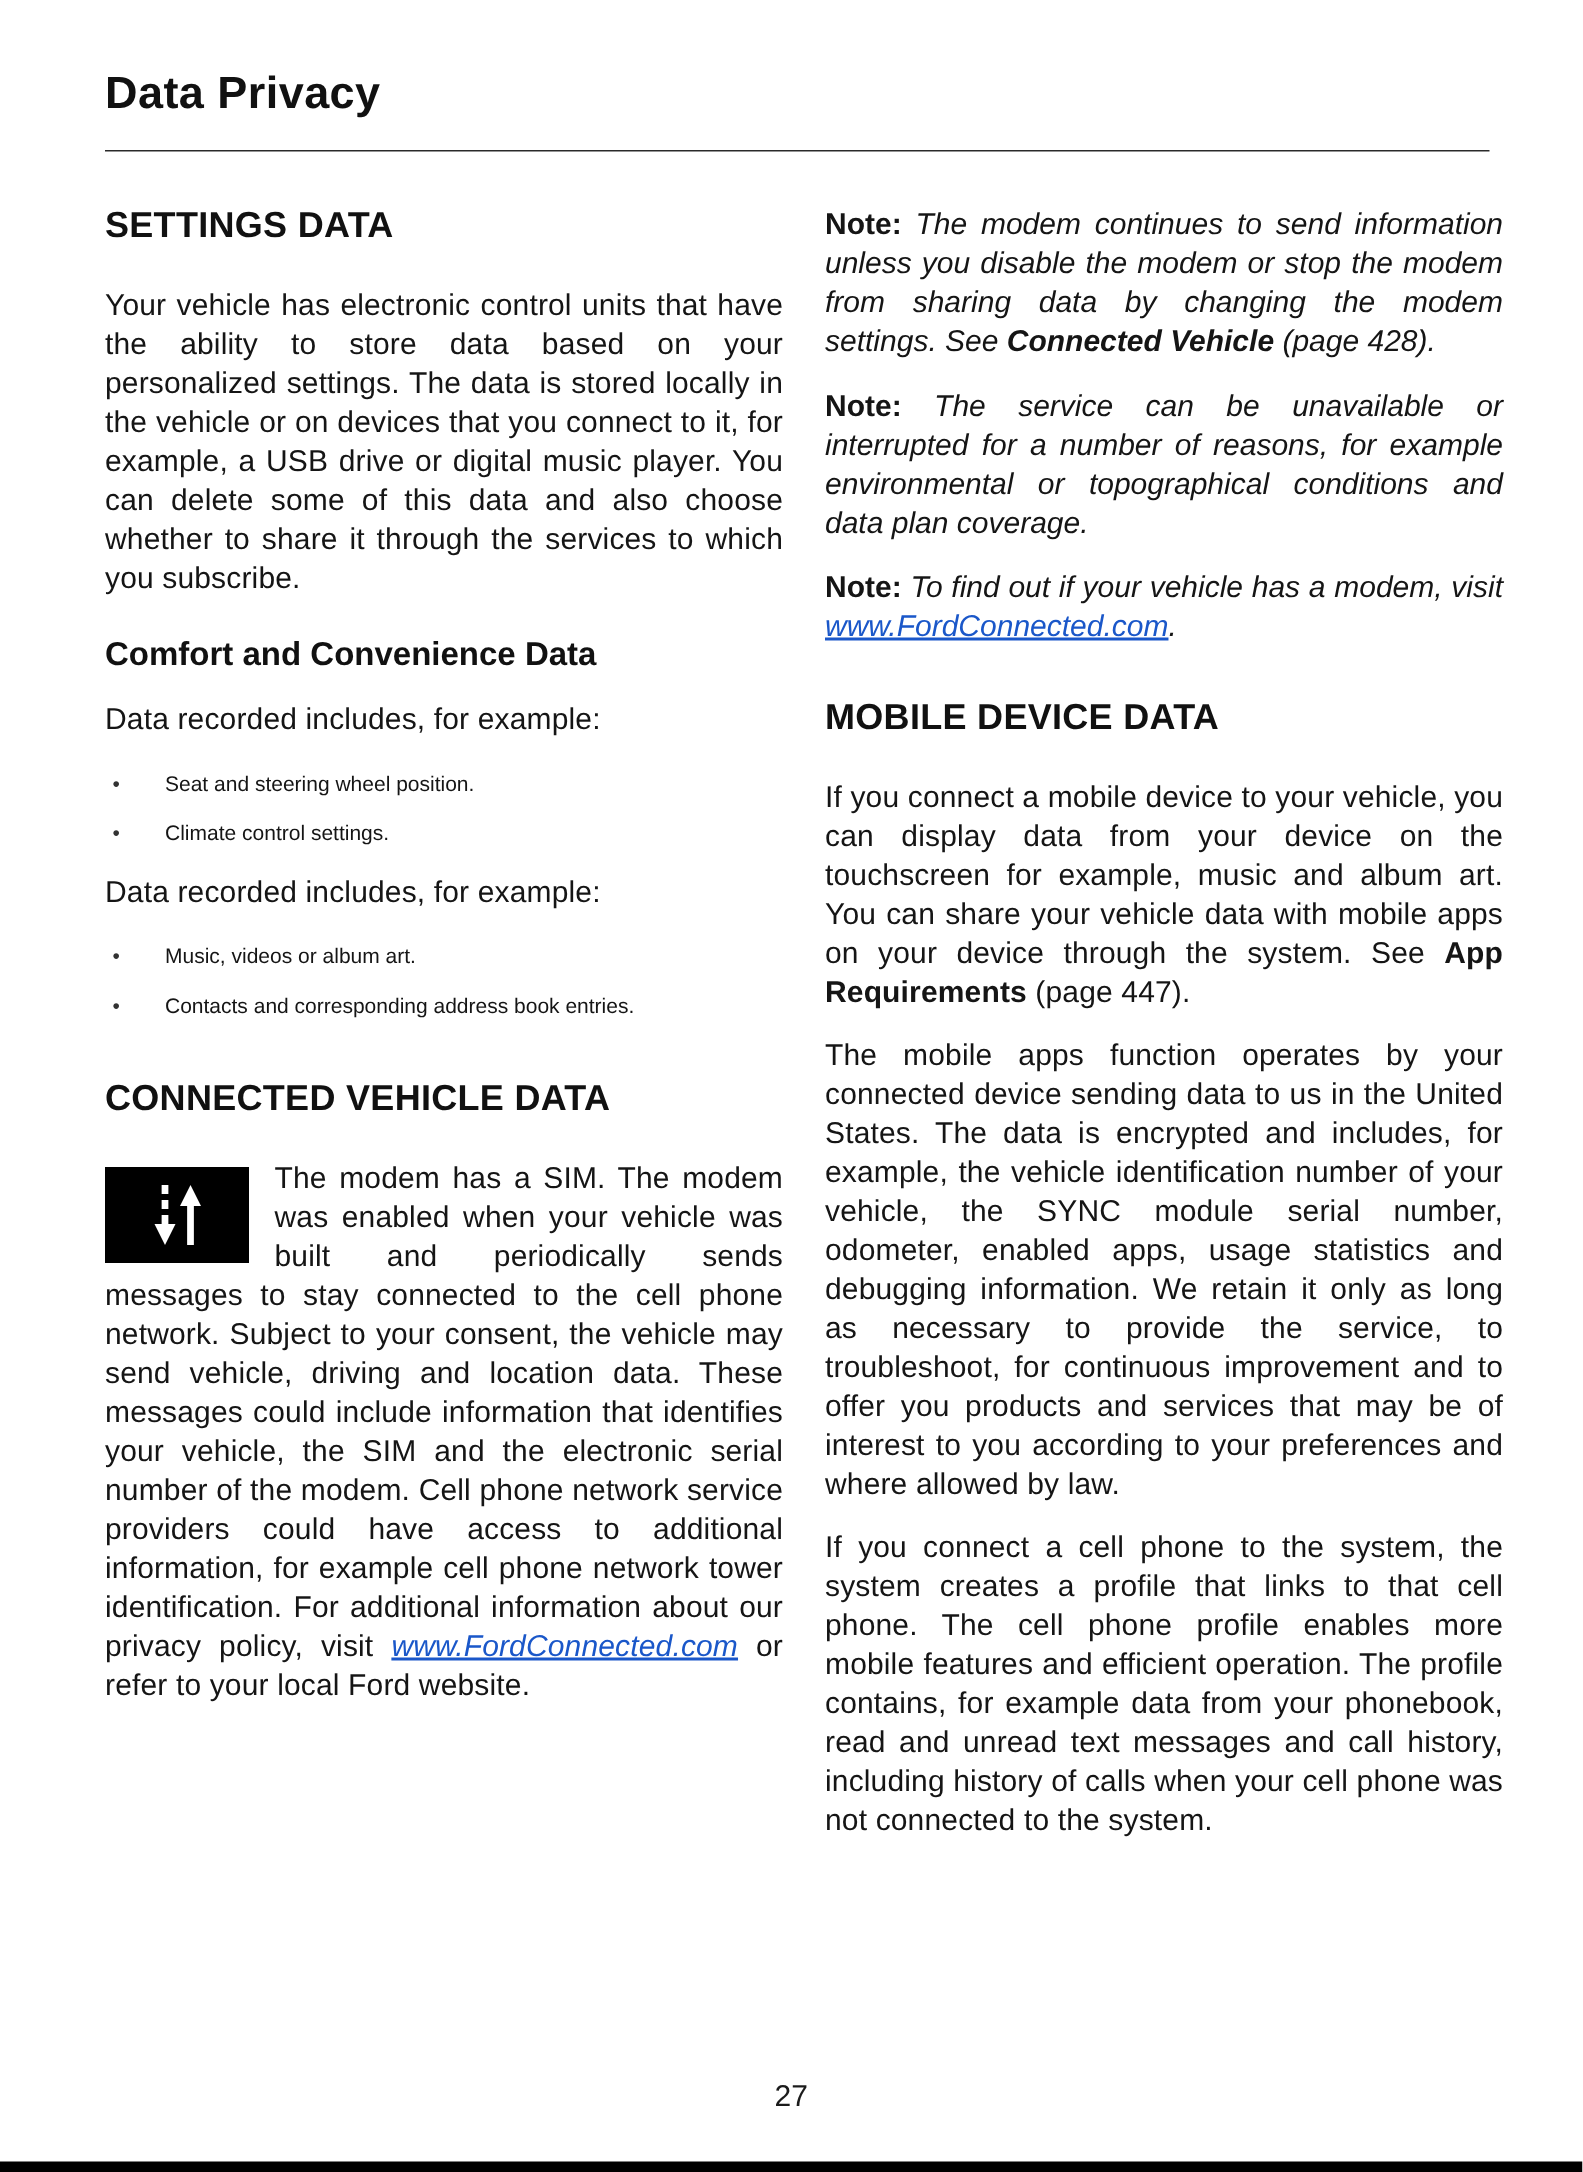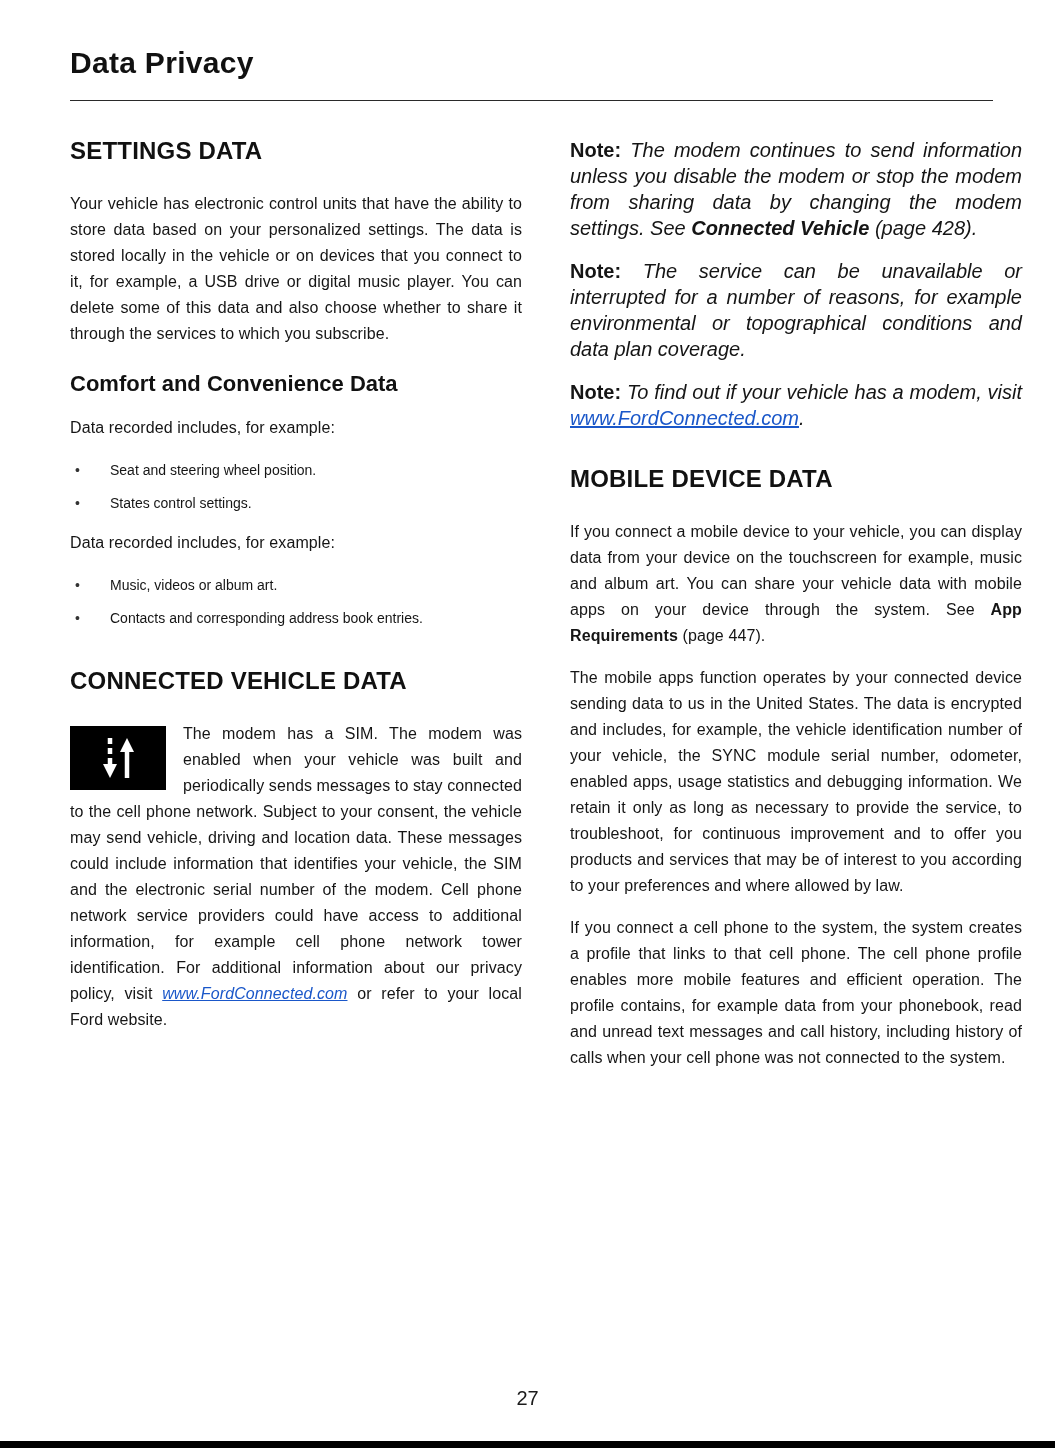--- a/index.html
+++ b/index.html
@@ -24,42 +24,42 @@
     margin: 16px 0 20px 0;
     color: #111;
   }
   .title-rule {
     border: none;
     border-top: 1.6px solid #2a2a2a;
     margin: 0 0 36px 0;
   }
   .columns {
     display: flex;
-    gap: 48px;
+    gap: 28px;
   }
   .col {
     width: 452px;
     flex: 0 0 452px;
   }
   .col > :first-child { margin-top: 0 !important; }
   h2.section-heading {
     font-size: 24px;
     font-weight: 700;
     letter-spacing: 0.2px;
     color: #111;
     margin: 36px 0 26px 0;
   }
   h3.sub-heading {
     font-size: 22px;
     font-weight: 700;
     color: #111;
     margin: 24px 0 18px 0;
   }
   p.body {
-    font-size: 16px;
+    font-size: 20px;
     line-height: 26px;
     letter-spacing: 0.1px;
     text-align: justify;
     margin: 0 0 16px 0;
   }
   ul.bullets {
     list-style: none;
     margin: 2px 0 14px 0;
     padding: 0;
   }
@@ -137,21 +137,21 @@
       <h2 class="section-heading">SETTINGS DATA</h2>
 
       <p class="body">Your vehicle has electronic control units that have the ability to store data based on your personalized settings. The data is stored locally in the vehicle or on devices that you connect to it, for example, a USB drive or digital music player. You can delete some of this data and also choose whether to share it through the services to which you subscribe.</p>
 
       <h3 class="sub-heading">Comfort and Convenience Data</h3>
 
       <p class="body">Data recorded includes, for example:</p>
 
       <ul class="bullets">
         <li>Seat and steering wheel position.</li>
-        <li>States control settings.</li>
+        <li>Climate control settings.</li>
       </ul>
 
 
       <p class="body">Data recorded includes, for example:</p>
 
       <ul class="bullets">
         <li>Music, videos or album art.</li>
         <li>Contacts and corresponding address book entries.</li>
       </ul>
 

